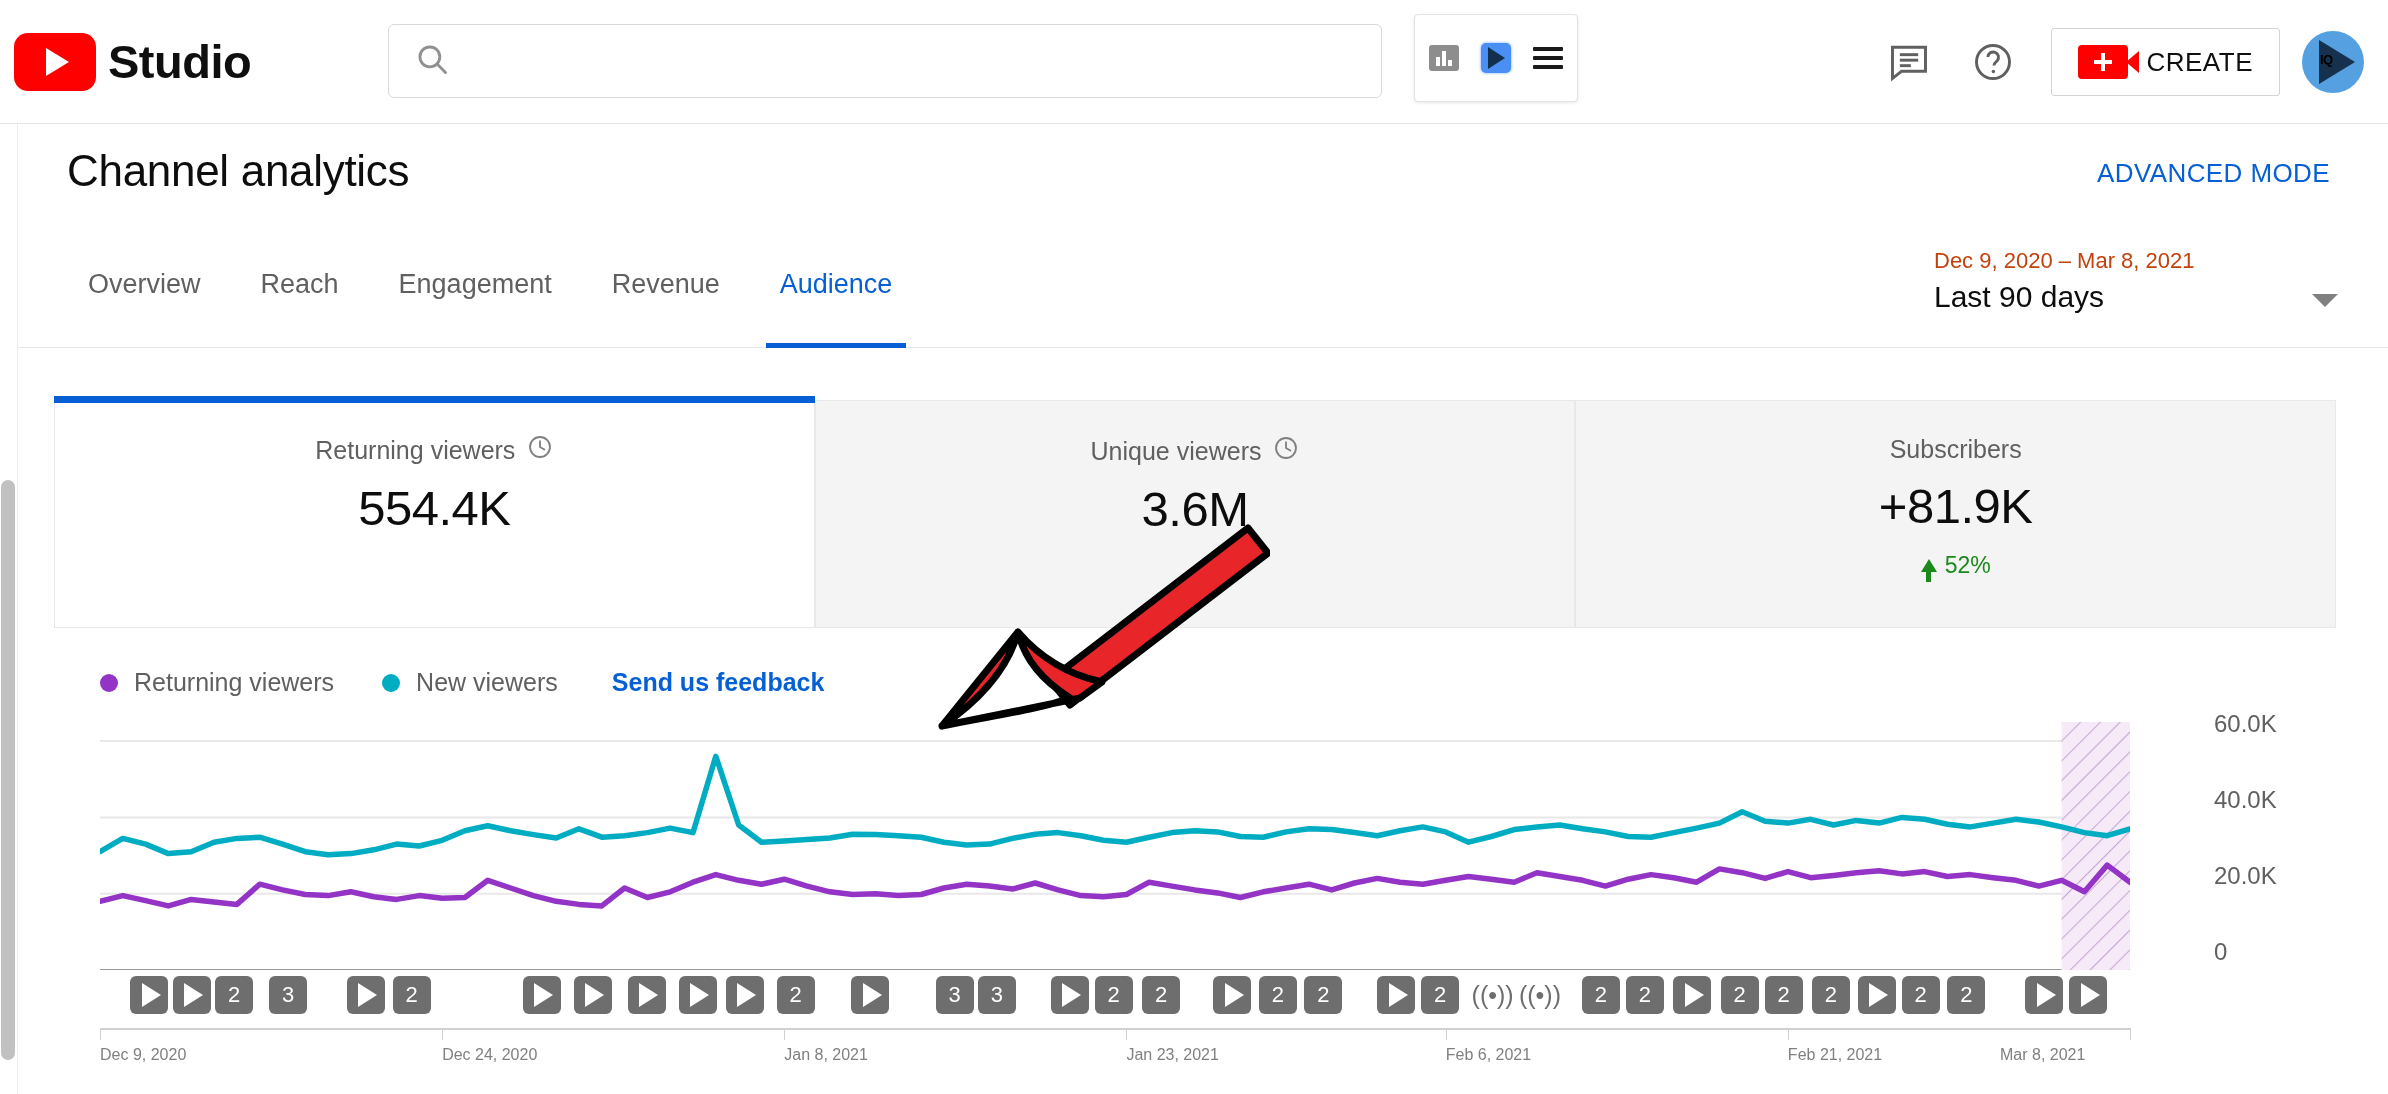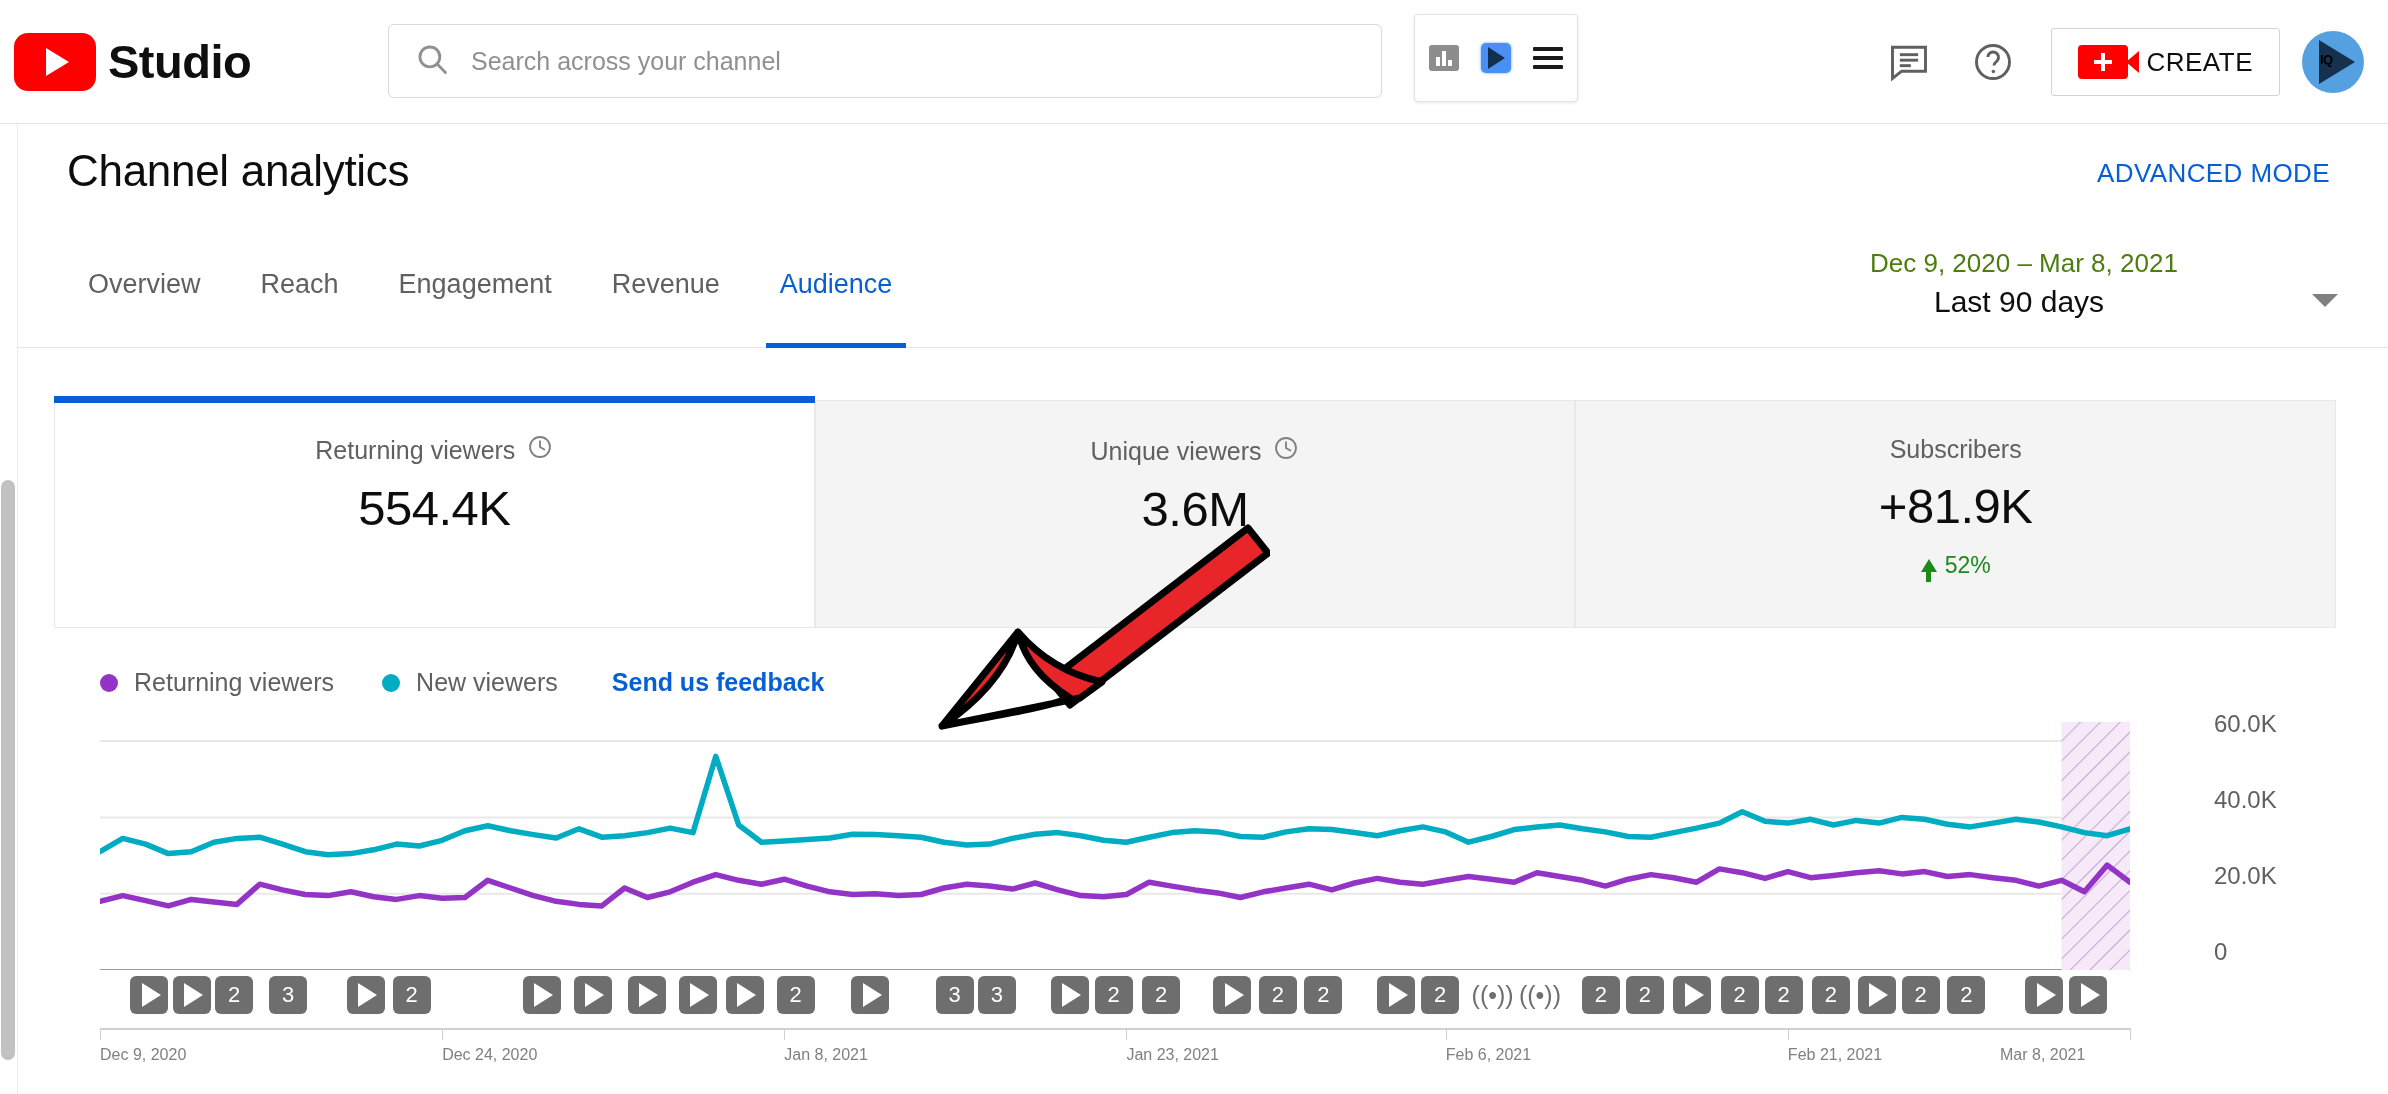--- a/index.html
+++ b/index.html
@@ -147,21 +147,21 @@
     display:flex; align-items:center; padding: 0 30px; cursor:pointer; position:relative;
   }
   .tab:first-child { padding-left: 22px; }
   .tab.active { color:#065fd4; font-weight:500; }
   .tab.active::after {
     content:""; position:absolute; left:16px; right:16px; bottom:0;
     height:5px; background:#065fd4;
   }
 
   .daterange { position:absolute; right:58px; top:28px; width:460px; text-align:left; }
-  .dr-range { font-size:26px; color:#4d7c0f; }
+  .dr-range { font-size:22px; color:#c2410c; margin-left:64px; }
   .dr-label { font-size:30px; color:#0d0d0d; margin-top:6px; margin-left:64px; }
   .dr-caret {
     position:absolute; right:-8px; top:46px;
     width:0; height:0; border-left:13px solid transparent; border-right:13px solid transparent;
     border-top:13px solid #808080;
   }
 
   
   .cards {
     position:absolute; left:54px; top:400px; width:2282px; height:228px;
@@ -248,21 +248,20 @@
     <span class="studio-word">Studio</span>
   </div>
 
   <div class="searchwrap">
     <span class="search-ico">
       <svg width="34" height="34" viewBox="0 0 24 24">
           <circle cx="10.5" cy="10.5" r="7" fill="none" stroke="#909090" stroke-width="2"></circle>
           <line x1="15.6" y1="15.6" x2="21.5" y2="21.5" stroke="#909090" stroke-width="2" stroke-linecap="round"></line>
         </svg>
     </span>
-    <input class="search-input" type="text" placeholder="Search across your channel" style="">
   </div>
 
   <div class="extbox">
     <span class="ext-chart">
       <i style="height:9px"></i>
         <i style="height:15px"></i>
         <i style="height:6px"></i>
     </span>
     <span class="ext-vidiq">
         <span class="tri"></span>

